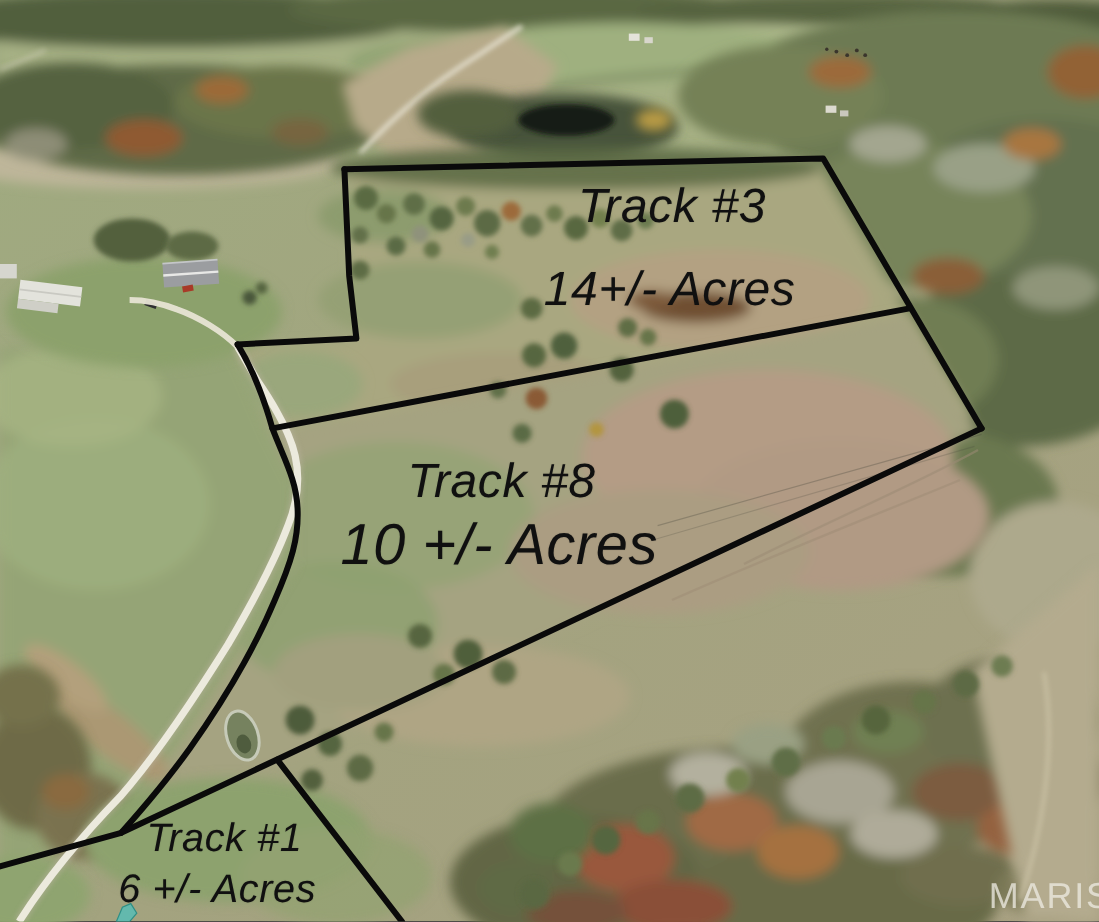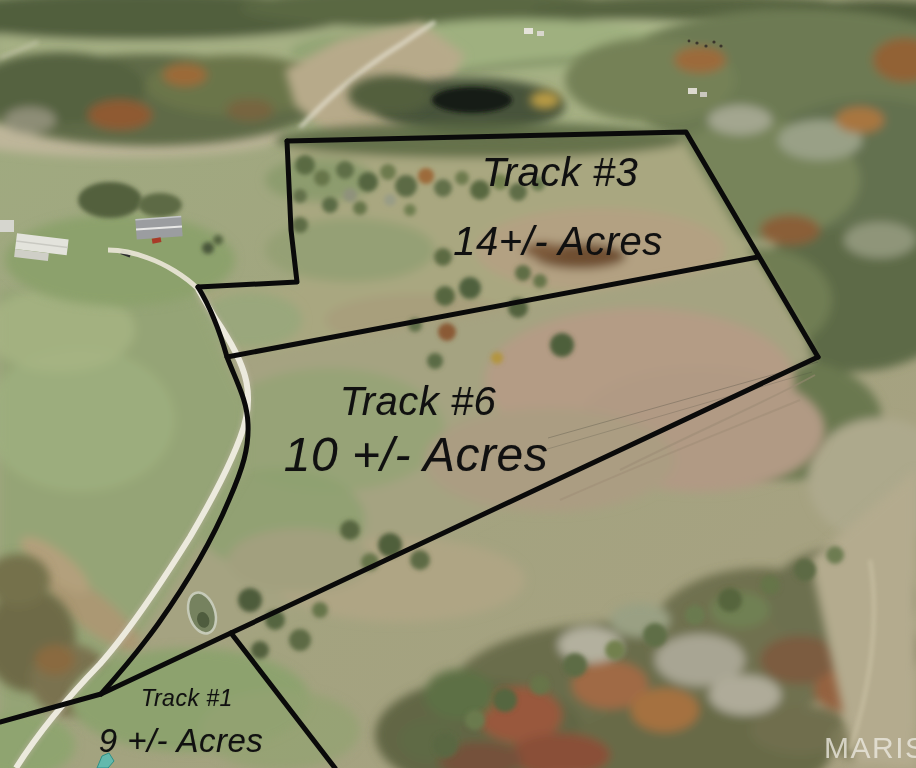--- a/index.html
+++ b/index.html
@@ -294,21 +294,21 @@
     <path d="M758,257 L227,357"></path>
     <path d="M198,287 C206,300 218,325 227,357 C237,383 247,400 248,424 C249,448 243,468 229,500 C211,543 187,583 158,624 C140,649 118,675 101,694"></path>
     <path d="M818,357 L101,694 L0,722"></path>
     <path d="M231,633 L335,768"></path>
   </g>
 </svg>
 
   <div class="tract-label" style="left:560px;top:172px;font-size:40px;">Track #3</div>
   <div class="tract-label" style="left:558px;top:241px;font-size:40px;">14+/- Acres</div>
 
-  <div class="tract-label" style="left:418px;top:401px;font-size:40px;">Track #6</div>
+  <div class="tract-label" style="left:418px;top:401px;font-size:40px;">Track #8</div>
   <div class="tract-label" style="left:416px;top:455px;font-size:48px;">10 +/- Acres</div>
 
-  <div class="tract-label" style="left:187px;top:698px;font-size:23px;">Track #1</div>
-  <div class="tract-label" style="left:181px;top:740px;font-size:33px;">9 +/- Acres</div>
+  <div class="tract-label" style="left:187px;top:698px;font-size:33px;">Track #1</div>
+  <div class="tract-label" style="left:181px;top:740px;font-size:33px;">6 +/- Acres</div>
 
   <div class="watermark" style="left:824px;top:733px;">MARIS</div>
 
 </div>
 
 </body></html>

